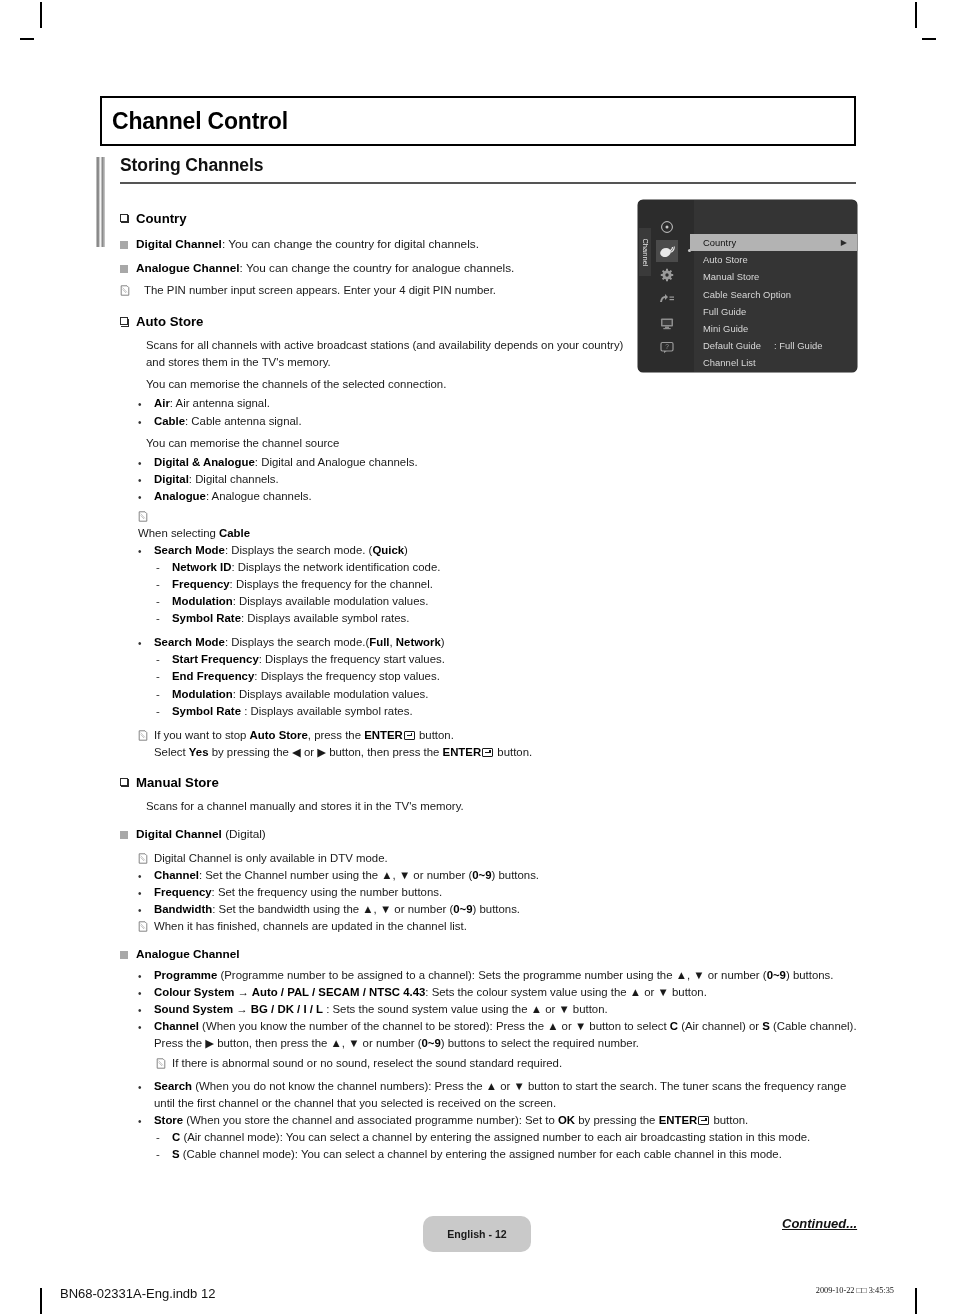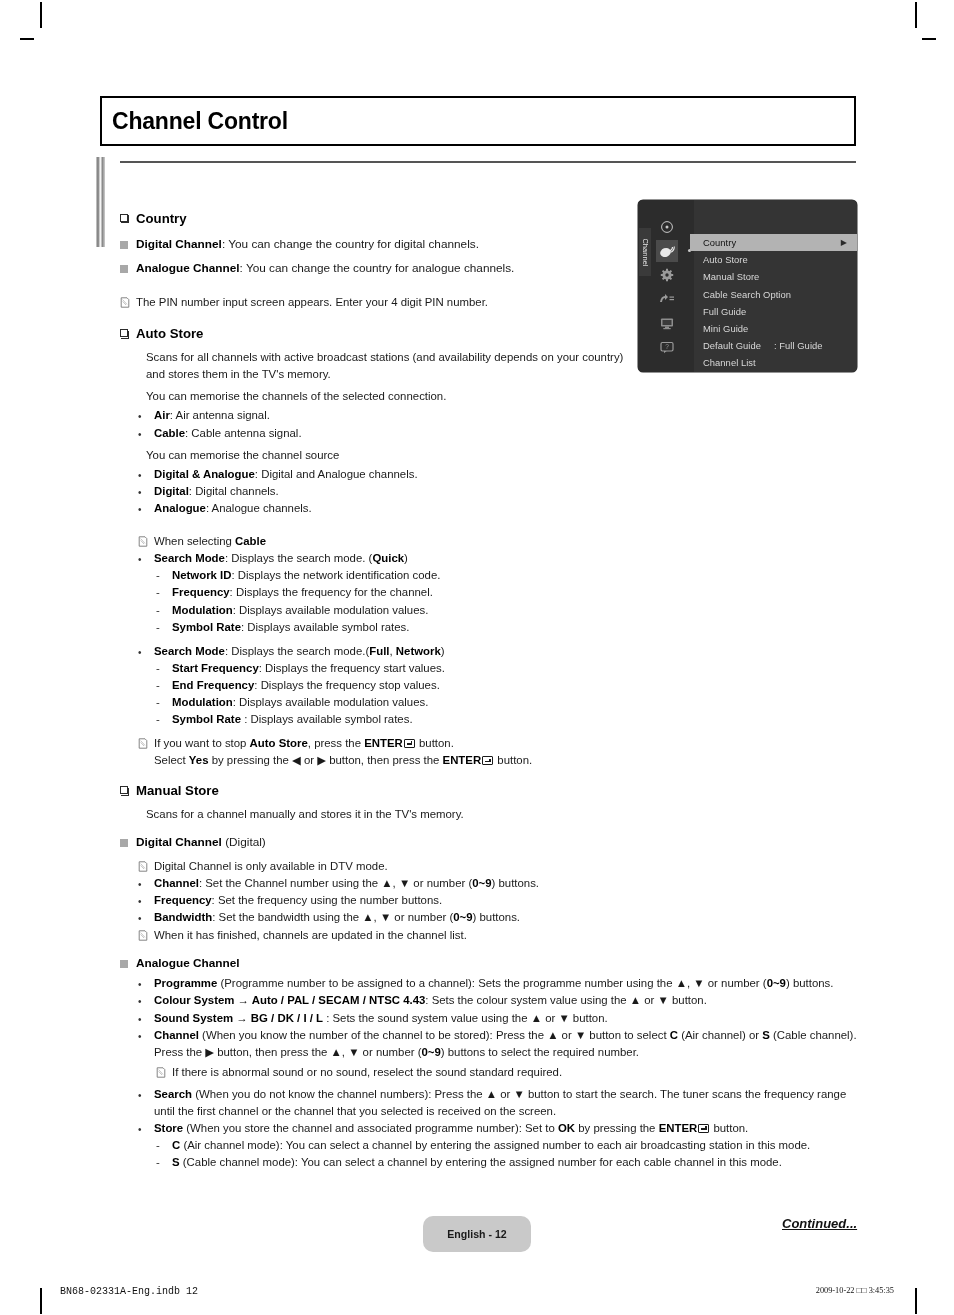--- a/index.html
+++ b/index.html
@@ -284,22 +284,22 @@
     left: 782px; top: 1216px;
     font-size: 13px;
     font-style: italic;
     font-weight: bold;
     text-decoration: underline;
     color:#111;
   }
   .print-left {
     position:absolute;
     left: 60px; top: 1286px;
-    font-size: 10px;
-    font-family: Liberation Mono, monospace;
+    font-size: 13px;
+    font-family: Liberation Sans, sans-serif;
     color:#111;
   }
   .print-right {
     position:absolute;
     right: 60px; top: 1286px;
     font-size: 8.3px;
     font-family: "Liberation Serif", serif;
     color:#111;
   }
   .print-rule {
@@ -317,20 +317,21 @@
 <div class="crop crop-tr-h"></div>
 <div class="crop crop-bl-v"></div>
 <div class="crop crop-br-v"></div>
 
 <div class="title-box">
   <div class="title-text">Channel Control</div>
 </div>
 
 <div class="section">
   <div class="section-bar"></div>
+  <div class="section-title">Storing Channels</div>
   <div class="section-rule"></div>
 </div>
 
 <div class="osd">
   <div class="osd-rail"></div>
   <div class="osd-tab">
       <span>Channel</span>
     </div>
   <div class="osd-icons">
     <div class="osd-ico">
@@ -428,21 +429,21 @@
   <div class="row s-item">
     <div class="bulletcell"><span class="ico-sq"></span></div>
     <div class="textcell"><b>Digital Channel</b><span>: You can change the country for digital channels.</span></div>
   </div>
 
   <div class="row s-item">
     <div class="bulletcell"><span class="ico-sq"></span></div>
     <div class="textcell"><b>Analogue Channel</b><span>: You can change the country for analogue channels.</span></div>
   </div>
 
-  <div class="row" style="margin-top:16px;">
+  <div class="row" style="margin-top:4px;gap:8px;">
     <div class="bulletcell"><span class="ico-note"><svg width="10" height="11" viewBox="0 0 10 11">
             <path d="M1.2 0.8 L7 0.8 L8.8 2.6 L8.8 10.2 L1.2 10.2 Z" fill="#fff" stroke="#777" stroke-width="0.9"></path>
             <path d="M2.6 2.6 L7 7.4" stroke="#aaa" stroke-width="0.7"></path>
             <path d="M2.6 4.4 L6 8" stroke="#aaa" stroke-width="0.7"></path>
           </svg></span></div>
     <div class="textcell">The PIN number input screen appears. Enter your 4 digit PIN number.</div>
   </div>
 
   <div class="row h-item" style="margin-top:13px;">
     <div class="bulletcell"><span class="ico-box"></span></div>
@@ -469,21 +470,21 @@
   </div>
   <div class="row ind2">
     <div class="bulletcell"><span class="ico-dot">•</span></div>
     <div class="textcell"><b>Digital</b><span>: Digital channels.</span></div>
   </div>
   <div class="row ind2">
     <div class="bulletcell"><span class="ico-dot">•</span></div>
     <div class="textcell"><b>Analogue</b><span>: Analogue channels.</span></div>
   </div>
 
-  <div class="row ind2" style="margin-top:16px;">
+  <div class="row ind2" style="margin-top:3px;flex-direction:column;">
     <div class="bulletcell"><span class="ico-note"><svg width="10" height="11" viewBox="0 0 10 11">
             <path d="M1.2 0.8 L7 0.8 L8.8 2.6 L8.8 10.2 L1.2 10.2 Z" fill="#fff" stroke="#777" stroke-width="0.9"></path>
             <path d="M2.6 2.6 L7 7.4" stroke="#aaa" stroke-width="0.7"></path>
             <path d="M2.6 4.4 L6 8" stroke="#aaa" stroke-width="0.7"></path>
           </svg></span></div>
     <div class="textcell"><span>When selecting </span><b>Cable</b></div>
   </div>
 
   <div class="row ind2">
     <div class="bulletcell"><span class="ico-dot">•</span></div>

